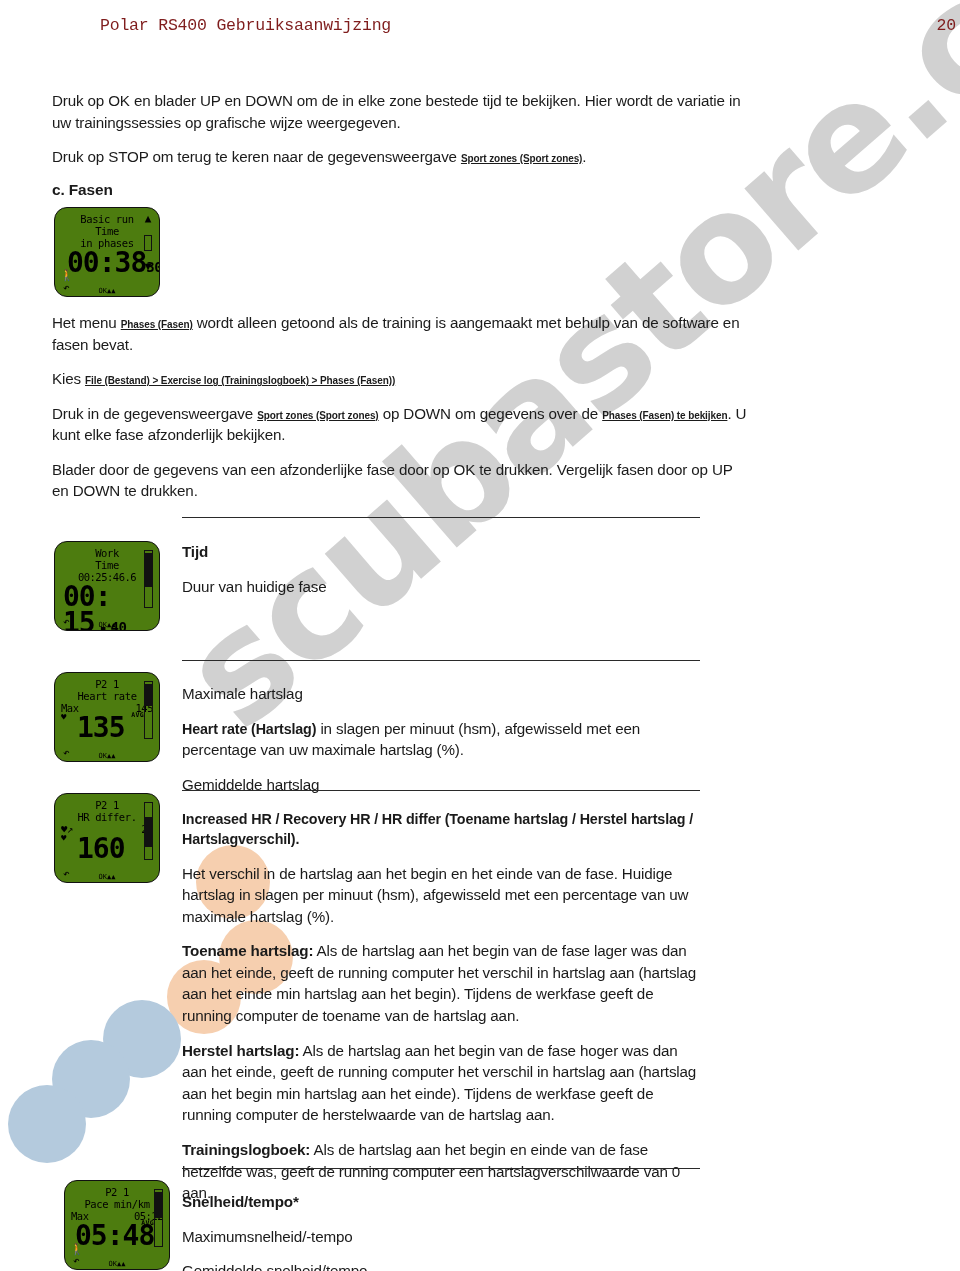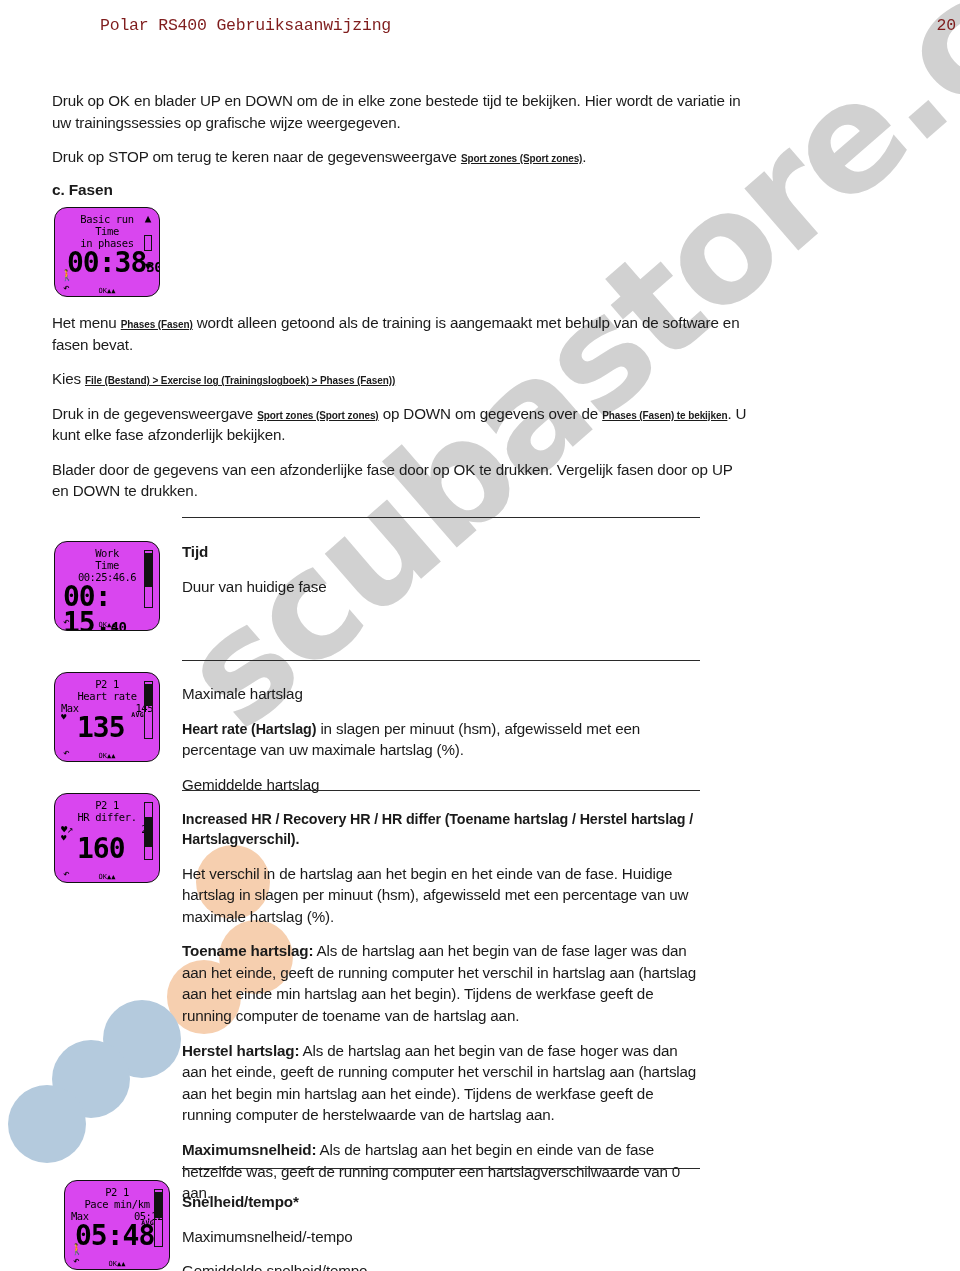--- a/index.html
+++ b/index.html
@@ -105,21 +105,21 @@
   }
 
   
   .lcd {
     position: absolute;
     width: 106px;
     height: 90px;
     border: 1.6px solid #111;
     border-radius: 13px;
     box-sizing: border-box;
-    background: #d946ef;
+    background: #4d7c0f;
     font-family: "DejaVu Sans Mono", monospace;
     color: #000;
     overflow: hidden;
   }
   .lcd .row-top {
     text-align: center;
     font-size: 10.5px;
     line-height: 12px;
     margin-top: 5px;
     letter-spacing: -0.4px;
@@ -381,21 +381,21 @@
       <span>▲▲</span>
     </div>
   </div>
 
   <div class="defs" style="top:798px;">
     <div class="def-row">
       <p class="lead">Increased HR / Recovery HR / HR differ (Toename hartslag / Herstel hartslag / Hartslagverschil).</p>
       <p>Het verschil in de hartslag aan het begin en het einde van de fase. Huidige hartslag in slagen per minuut (hsm), afgewisseld met een percentage van uw maximale hartslag (%).</p>
       <p><span class="lead-n">Toename hartslag:</span><span> Als de hartslag aan het begin van de fase lager was dan aan het einde, geeft de running computer het verschil in hartslag aan (hartslag aan het einde min hartslag aan het begin). Tijdens de werkfase geeft de running computer de toename van de hartslag aan.</span></p>
       <p><span class="lead-n">Herstel hartslag:</span><span> Als de hartslag aan het begin van de fase hoger was dan aan het einde, geeft de running computer het verschil in hartslag aan (hartslag aan het begin min hartslag aan het einde). Tijdens de werkfase geeft de running computer de herstelwaarde van de hartslag aan.</span></p>
-      <p><span class="lead-n">Maximumsnelheid:</span><span> Als de hartslag aan het begin en einde van de fase hetzelfde was, geeft de running computer een hartslagverschilwaarde van 0 aan.</span></p>
+      <p><span class="lead-n">Trainingslogboek:</span><span> Als de hartslag aan het begin en einde van de fase hetzelfde was, geeft de running computer een hartslagverschilwaarde van 0 aan.</span></p>
     </div>
   </div>
 
   <hr class="hr-line" style="position:absolute;left:182px;top:1168px;">
 
   <div class="lcd" style="left:64px;top:1180px;">
     <div class="row-top">P2 1</div>
     <div class="row-sub">Pace min/km</div>
     <div class="row-small">
       <span>Max</span>

